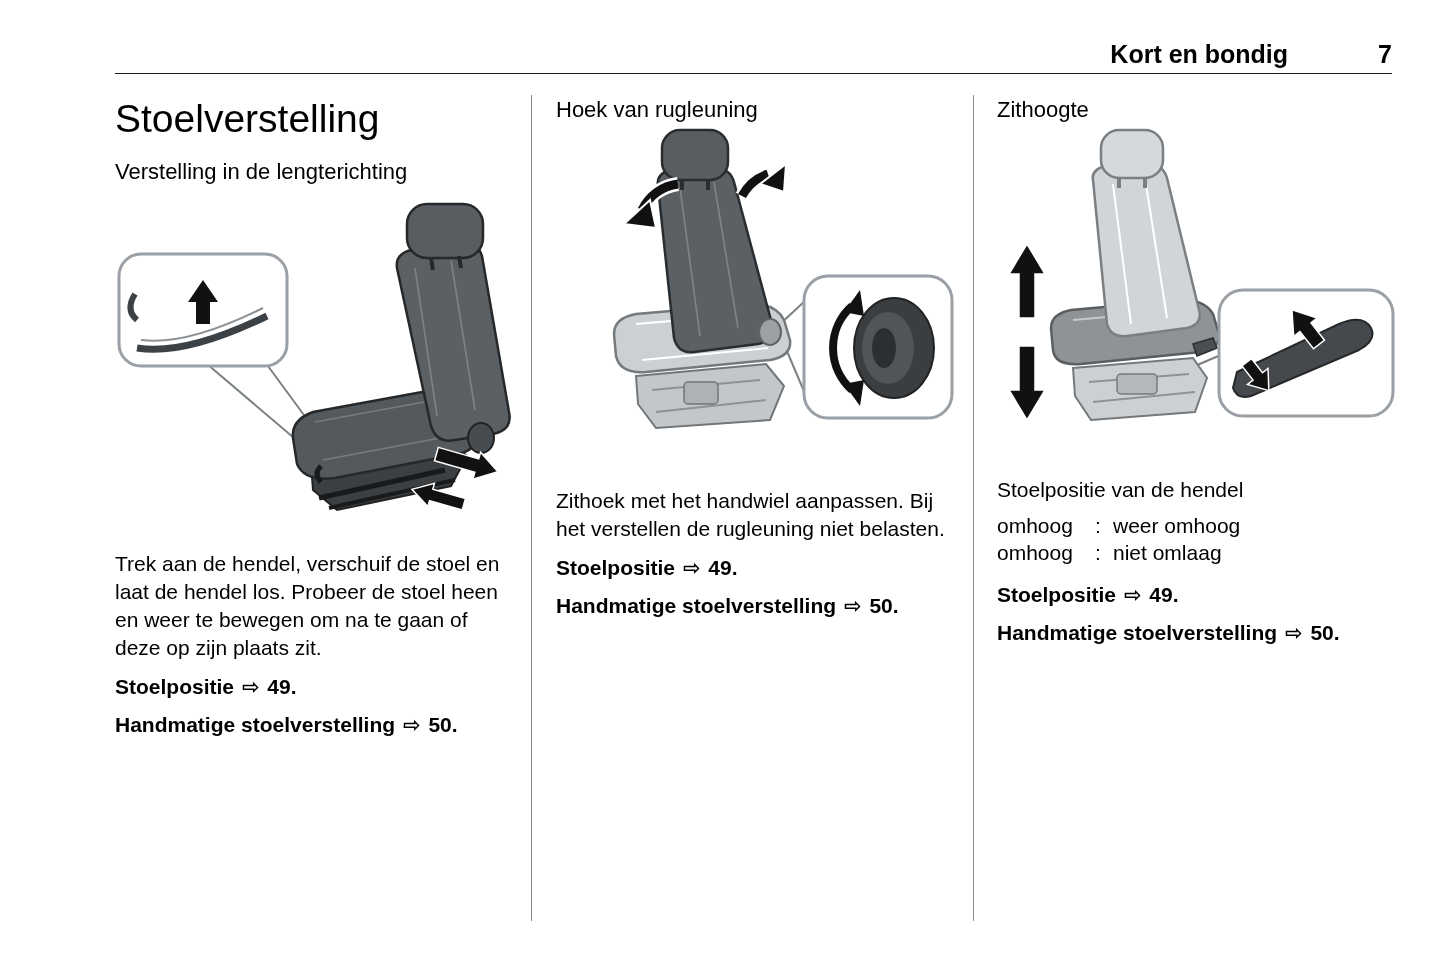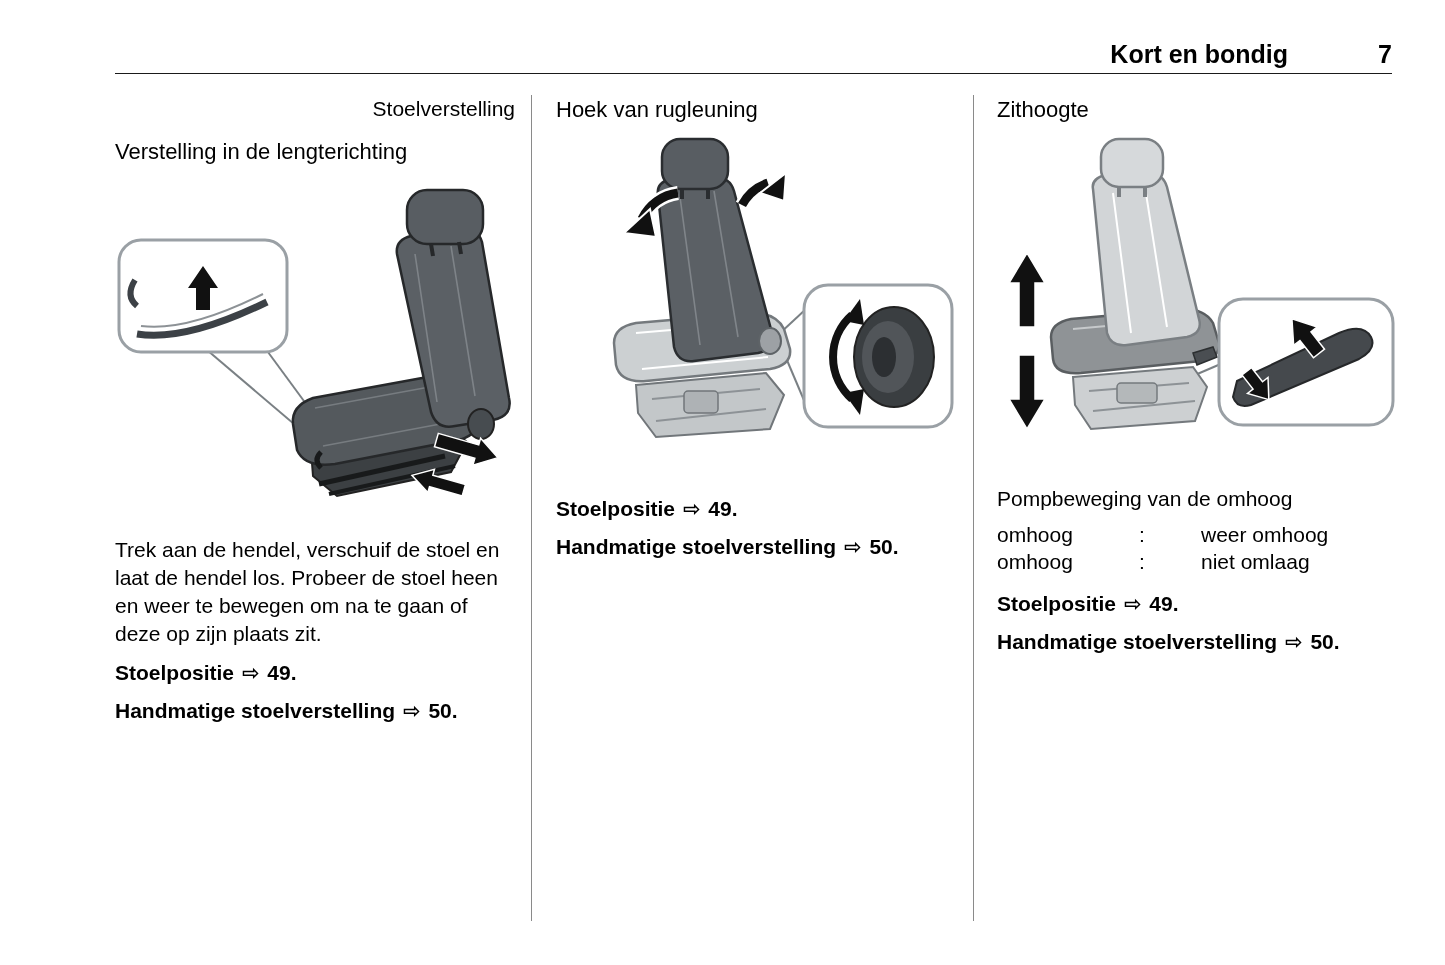--- a/index.html
+++ b/index.html
@@ -16,36 +16,36 @@
   .divider { position:absolute; top:95px; width:1px; height:826px; background:#8a8a8a; }
   .divider-1 { left:531px; }
   .divider-2 { left:973px; }
 
   
   .col { position:absolute; top:97px; width:400px; }
   .col-1 { left:115px; }
   .col-2 { left:556px; }
   .col-3 { left:997px; }
 
-  .col-title { font-size:21px; font-weight:400; line-height:1.12; margin-bottom:18px;text-align:right; }
+  .col-title { font-size:39px; font-weight:400; line-height:1.12; margin-bottom:18px; }
   .col-head  { font-size:22px; font-weight:400; line-height:1.15; }
-  .col-1 .col-head { margin-bottom:20px; }
-  .col-2 .col-head, .col-3 .col-head { margin-bottom:15px; }
+  .col-1 .col-head { margin-bottom:14px; }
+  .col-2 .col-head, .col-3 .col-head { margin-bottom:6px; }
 
   figure { margin:0; }
   .fig-1 { margin-bottom:22px; }
   .fig-2 { margin-bottom:14px; }
   .fig-3 { margin-bottom:18px; }
 
   .body-text { font-size:21px; line-height:28px; }
   .ref-line { font-size:21px; line-height:26px; margin-top:12px; white-space:nowrap;font-weight:bold; }
   .ref-arrow { display:inline-block; padding:0 2px; font-family:"DejaVu Sans", sans-serif; }
 
   .pump-table { margin-top:8px; }
-  .pump-row { display:grid; grid-template-columns:98px 18px auto; font-size:21px; line-height:27px;gap:44px; }
+  .pump-row { display:grid; grid-template-columns:98px 18px auto; font-size:21px; line-height:27px; }
 
   .leader { stroke:#7a8084; stroke-width:2; }
   svg { display:block; }
 </style>
 </head>
 <body>
 
 <div class="page">
 
   <div class="header">
@@ -168,20 +168,21 @@
           <g>
             <path d="M296 178 A56 56 0 0 0 296 262" stroke="#fff" stroke-width="13" fill="none"></path>
             <path d="M296 178 A56 56 0 0 0 296 262" stroke="#111" stroke-width="8" fill="none"></path>
             <polygon points="288,184 304,162 308,188" fill="#111"></polygon>
             <polygon points="288,256 304,278 308,252" fill="#111"></polygon>
           </g>
         </g>
       </svg>
     </figure>
 
+    <p class="body-text">Zithoek met het handwiel aanpassen. Bij het verstellen de rugleuning niet belasten.</p>
 
     <div class="ref-line">
       <span>Stoelpositie</span>
       <span class="ref-arrow">⇨</span>
       <span>49.</span>
     </div>
     <div class="ref-line">
       <span>Handmatige stoelverstelling</span>
       <span class="ref-arrow">⇨</span>
       <span>50.</span>
@@ -228,21 +229,21 @@
           <g transform="translate(306,196) rotate(-38)">
             <polygon points="-7,26 -7,4 -15,4 0,-18 15,4 7,4 7,26" fill="#111" stroke="#fff" stroke-width="1.5"></polygon>
           </g>
           <g transform="translate(262,250) rotate(142)">
             <polygon points="-6,20 -6,2 -13,2 0,-16 13,2 6,2 6,20" fill="#111" stroke="#fff" stroke-width="1.5"></polygon>
           </g>
         </g>
       </svg>
     </figure>
 
-    <p class="body-text">Pompbeweging van de omhoog</p>
+    <p class="body-text">Stoelpositie van de hendel</p>
 
     <div class="pump-table">
       <div class="pump-row">
         <span>omhoog</span>
         <span>:</span>
         <span>weer omhoog</span>
       </div>
       <div class="pump-row">
         <span>omhoog</span>
         <span>:</span>

